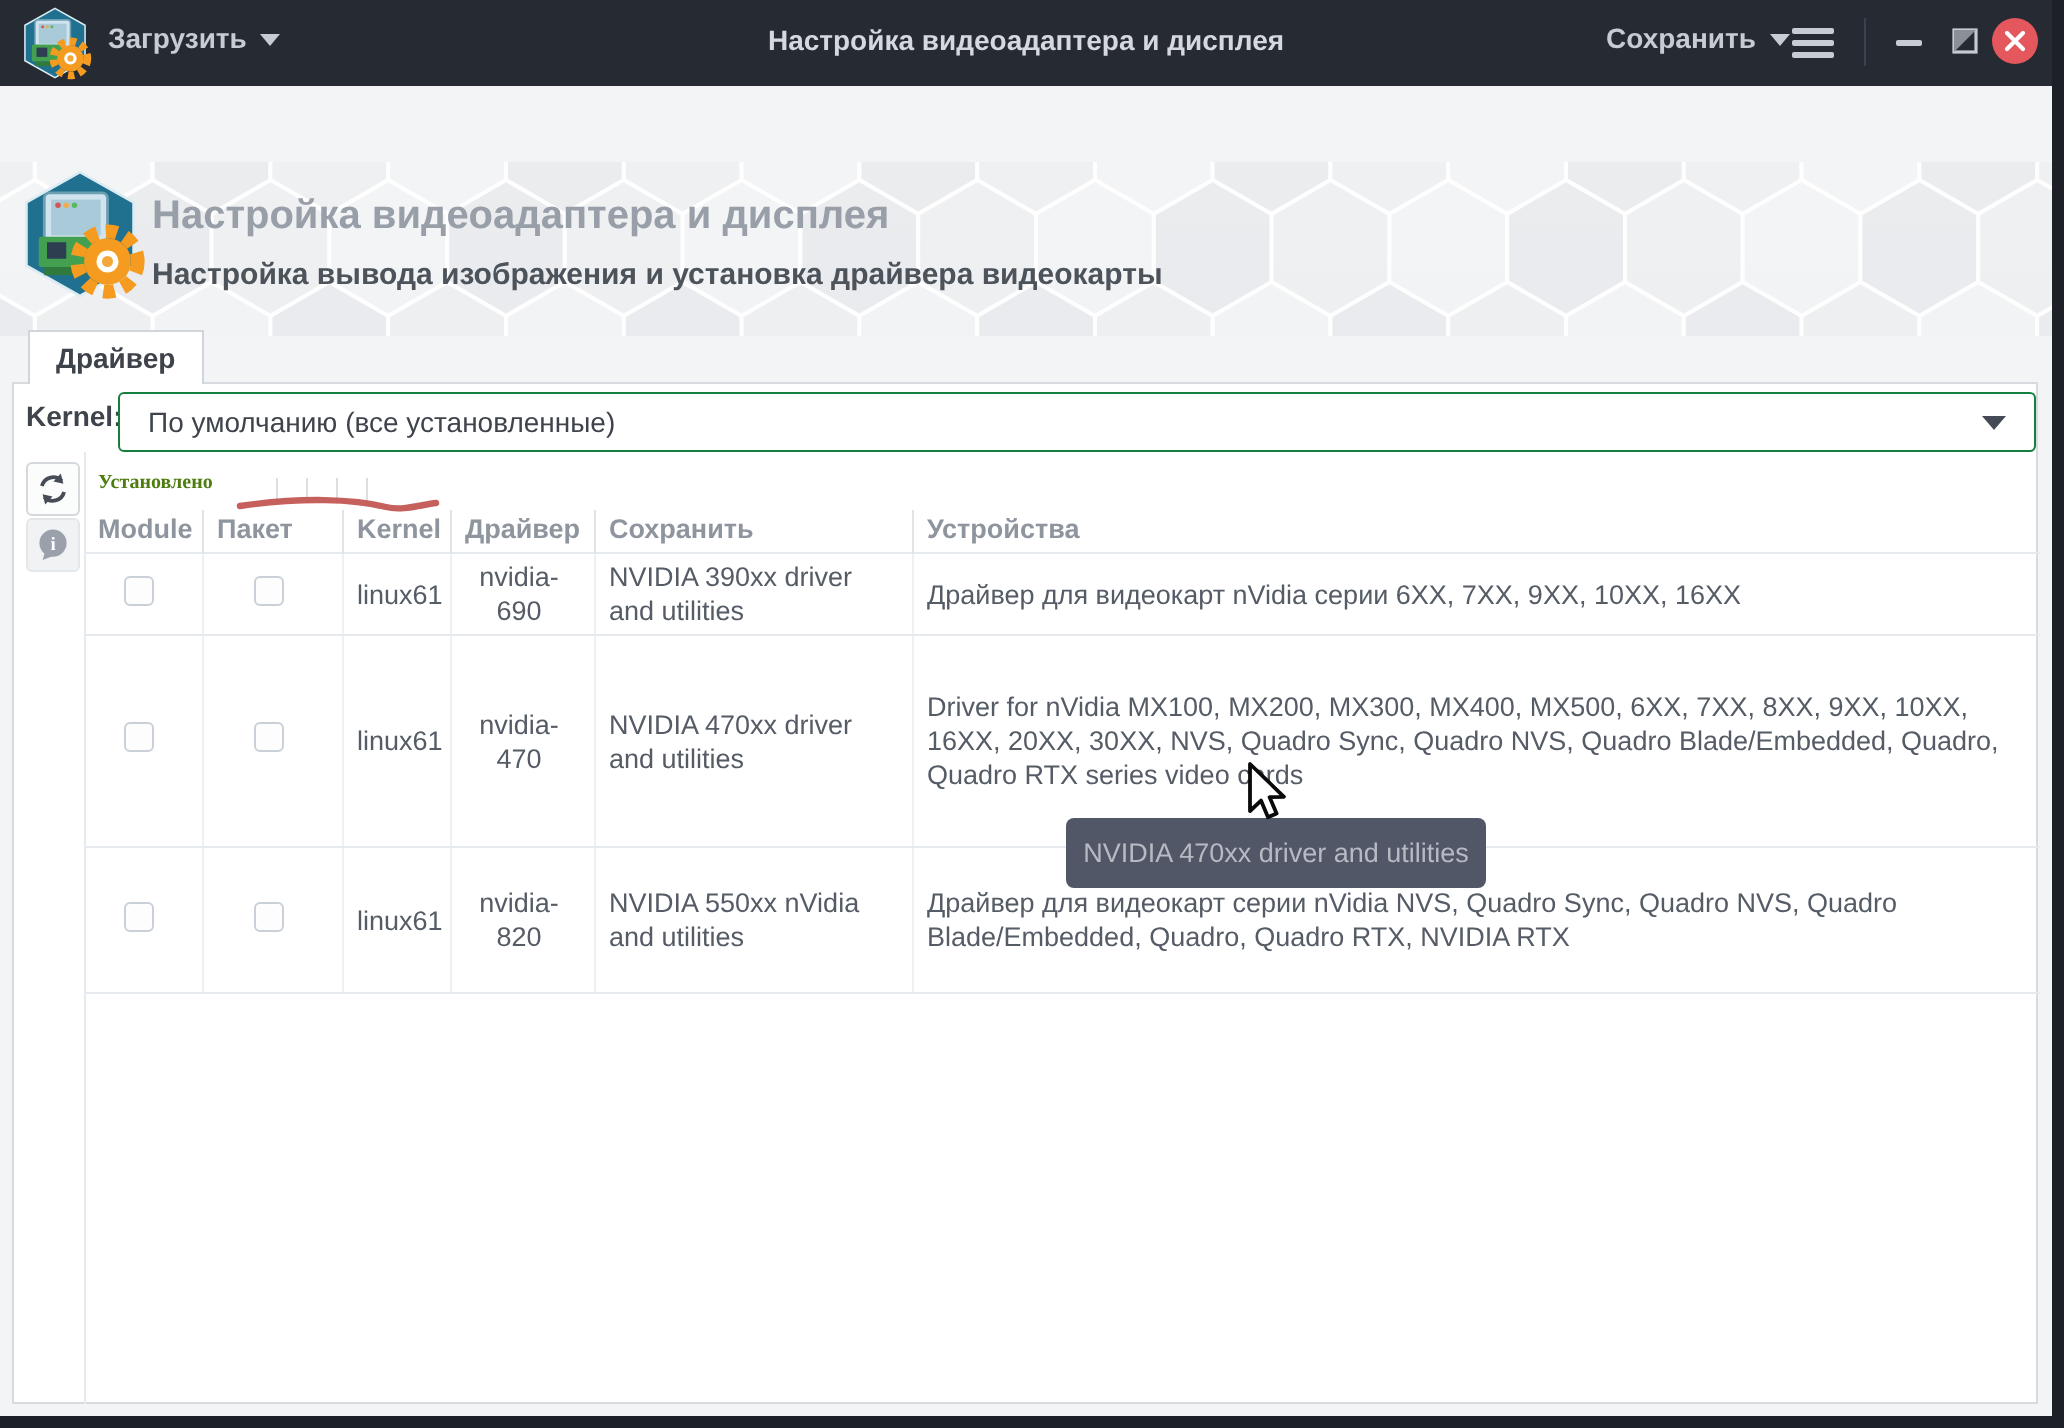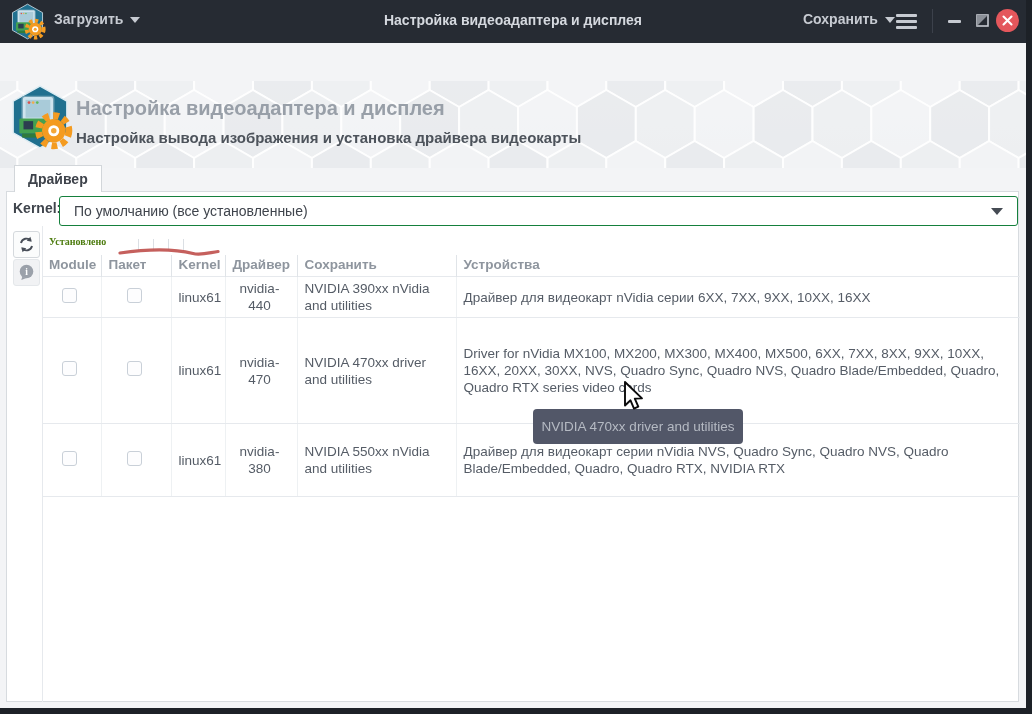--- a/index.html
+++ b/index.html
@@ -270,37 +270,37 @@
           <th>Драйвер</th>
           <th>Сохранить</th>
           <th>Устройства</th>
         </tr>
       </thead>
       <tbody>
         <tr style="height:41px">
           <td class="c"><span class="checkbox"></span></td>
           <td class="c"><span class="checkbox"></span></td>
           <td class="c">linux61</td>
-          <td class="c">nvidia-440</td>
-          <td>NVIDIA 390xx nVidia and utilities</td>
+          <td class="c">nvidia-690</td>
+          <td>NVIDIA 390xx driver and utilities</td>
           <td>Драйвер для видеокарт nVidia серии 6XX, 7XX, 9XX, 10XX, 16XX</td>
         </tr>
         <tr style="height:106px">
           <td class="c"><span class="checkbox"></span></td>
           <td class="c"><span class="checkbox"></span></td>
           <td class="c">linux61</td>
           <td class="c">nvidia-470</td>
           <td>NVIDIA 470xx driver and utilities</td>
           <td>Driver for nVidia MX100, MX200, MX300, MX400, MX500, 6XX, 7XX, 8XX, 9XX, 10XX, 16XX, 20XX, 30XX, NVS, Quadro Sync, Quadro NVS, Quadro Blade/Embedded, Quadro, Quadro RTX series video cards</td>
         </tr>
         <tr style="height:73px">
           <td class="c"><span class="checkbox"></span></td>
           <td class="c"><span class="checkbox"></span></td>
           <td class="c">linux61</td>
-          <td class="c">nvidia-380</td>
+          <td class="c">nvidia-820</td>
           <td>NVIDIA 550xx nVidia and utilities</td>
           <td>Драйвер для видеокарт серии nVidia NVS, Quadro Sync, Quadro NVS, Quadro Blade/Embedded, Quadro, Quadro RTX, NVIDIA RTX</td>
         </tr>
       </tbody>
     </table>
 
     <div class="tooltip">NVIDIA 470xx driver and utilities</div>
 
     <svg class="cursor" width="24" height="32" viewBox="0 0 24 32">
       <path d="M4,2 L4,25.5 L9.5,20.3 L13,28.6 L17.3,26.7 L13.8,18.6 L21,18.4 Z" fill="#ffffff" stroke="#0a0a0a" stroke-width="1.9" stroke-linejoin="round"></path>

